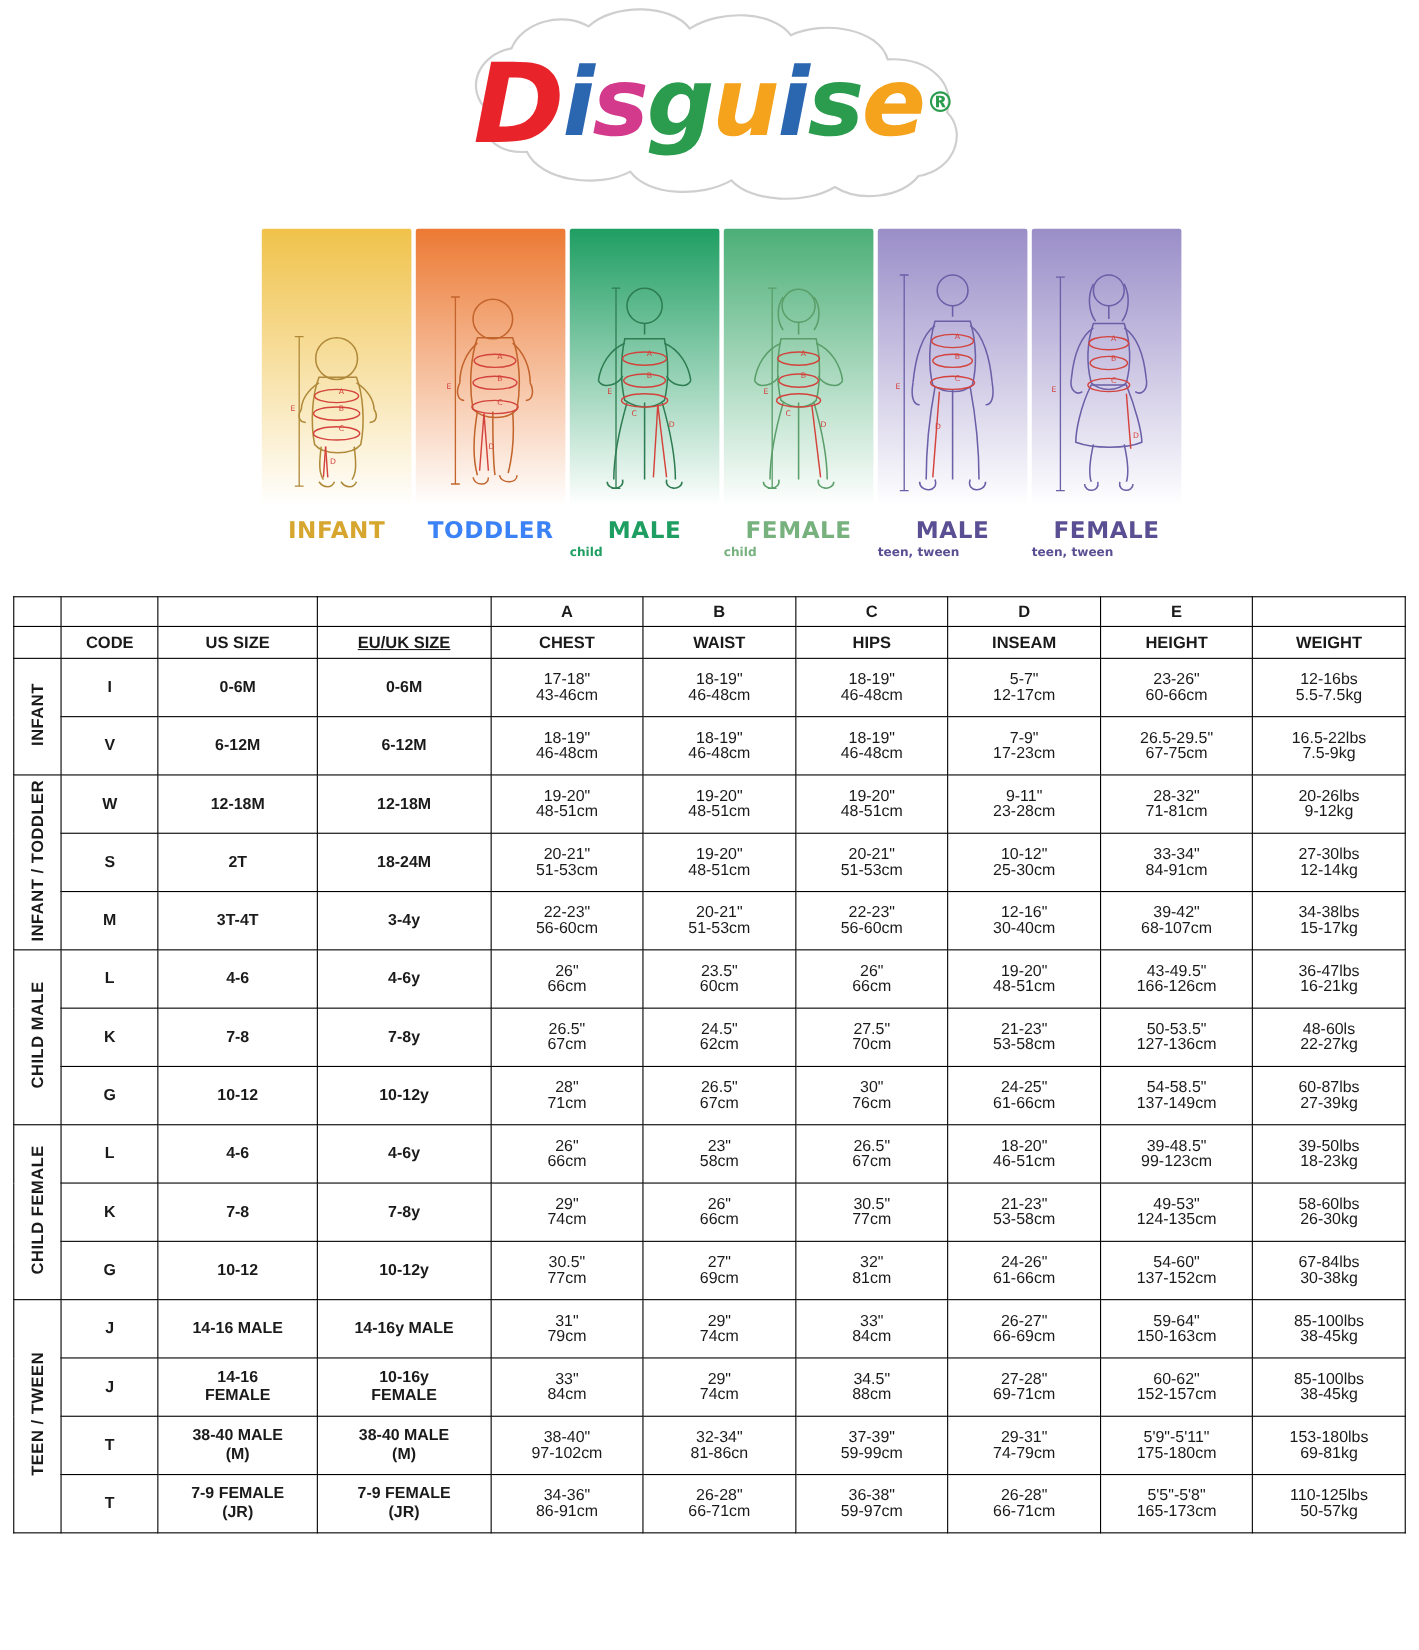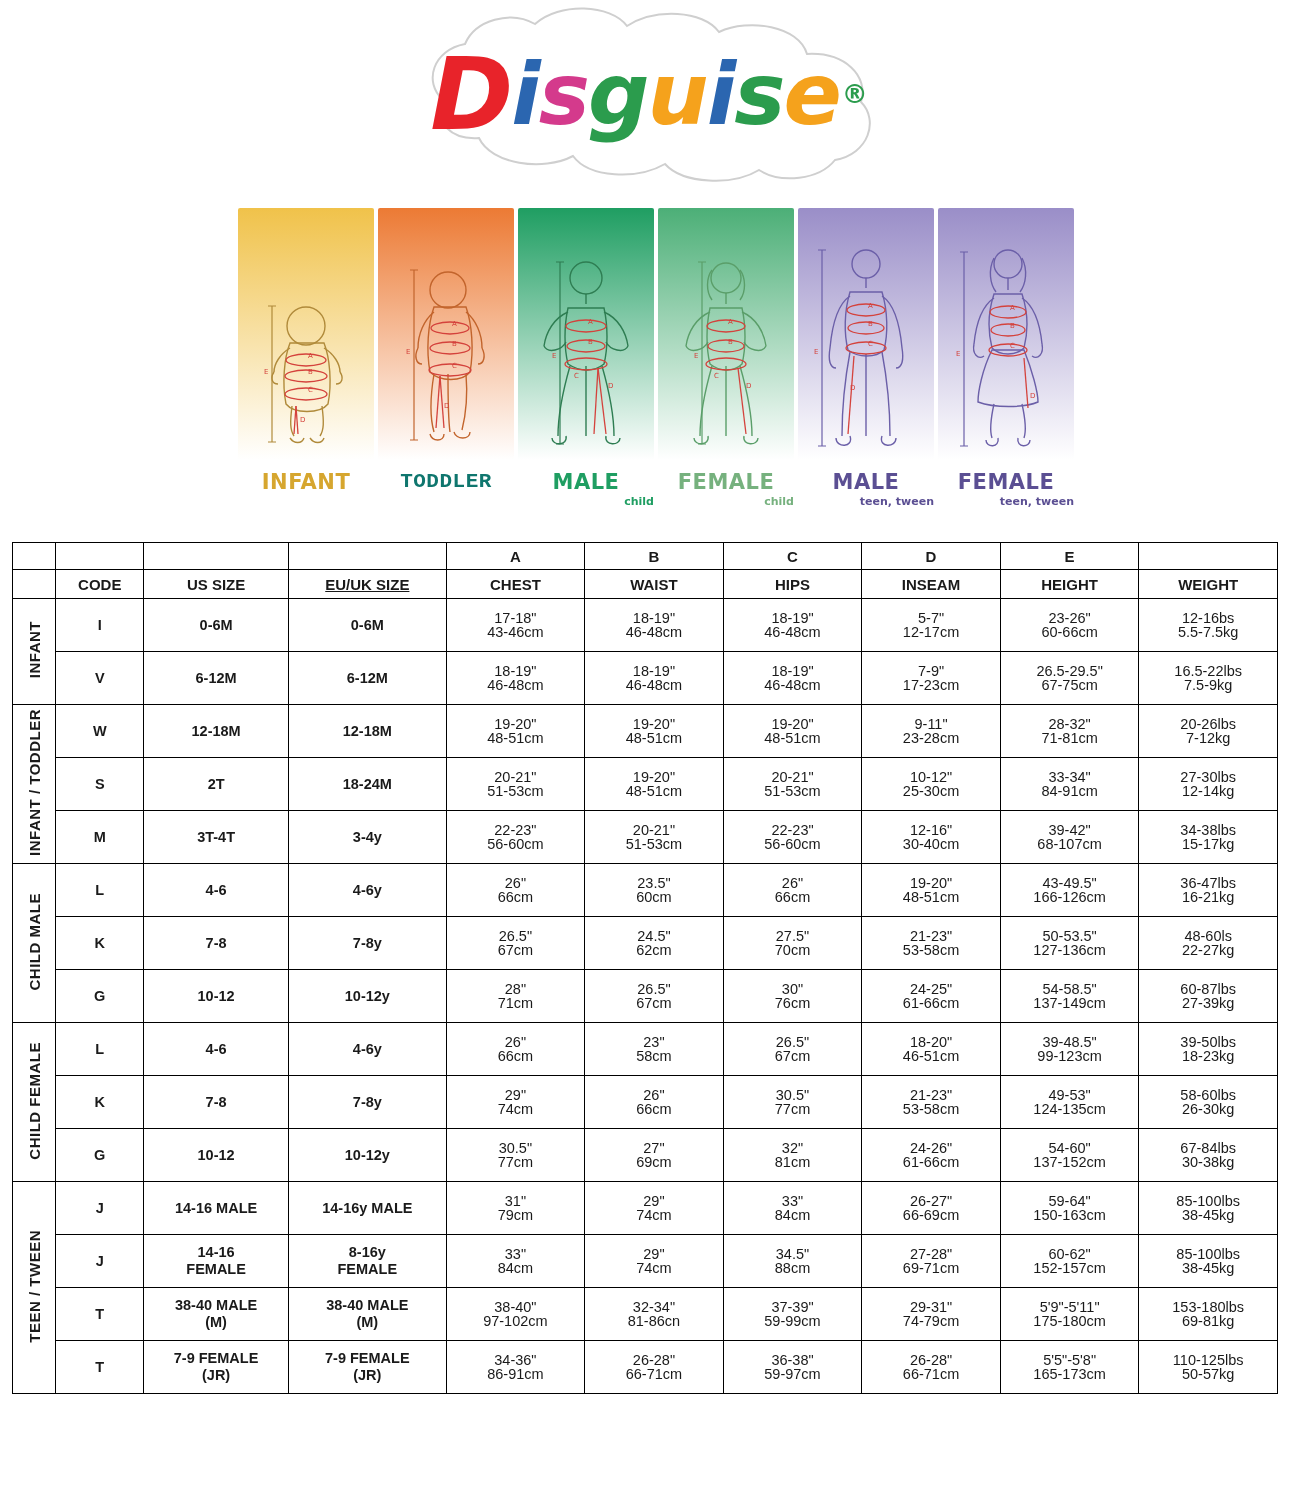--- a/index.html
+++ b/index.html
@@ -91,28 +91,28 @@
 
   .fig-label {
     text-align: center;
     margin-top: 10px;
     font-family: "DejaVu Sans", sans-serif;
     font-weight: bold;
     font-size: 21px;
     letter-spacing: 0.5px;
   }
   .fig-sub {
-    text-align: right;
+    text-align: left;
     font-family: "DejaVu Sans", sans-serif;
     font-weight: bold;
     font-size: 11px;
     margin-top: 1px;
   }
   .c-infant { color: #d6a62f; }
-  .c-toddler { color: #0f766e; font-family: Liberation Mono, monospace; }
+  .c-toddler { color: #3b82f6; }
   .c-male { color: #1f9e62; }
   .c-female { color: #76b17e; }
   .c-teenm { color: #5b4f93; }
   .c-teenf { color: #5b4f93; }
 
   
   table.size-chart {
     position: absolute;
     left: 12px;
     top: 542px;
@@ -534,21 +534,21 @@
         <td class="cell-2 val">
           <span class="l1">9-11"</span>
           <span class="l2">23-28cm</span>
         </td>
         <td class="cell-2 val">
           <span class="l1">28-32"</span>
           <span class="l2">71-81cm</span>
         </td>
         <td class="cell-2 val">
           <span class="l1">20-26lbs</span>
-          <span class="l2">7-12kg</span>
+          <span class="l2">9-12kg</span>
         </td>
       </tr>
       <tr class="data-row">
         <td class="col-code bold">S</td>
         <td class="bold two-line">2T</td>
         <td class="bold two-line">18-24M</td>
         <td class="cell-2 val">
           <span class="l1">20-21"</span>
           <span class="l2">51-53cm</span>
         </td>
@@ -808,21 +808,21 @@
           <span class="l2">38-45kg</span>
         </td>
       </tr>
       <tr class="data-row">
         <td class="col-code bold">J</td>
         <td class="bold two-line">
           <div>14-16</div>
           <div>FEMALE</div>
         </td>
         <td class="bold two-line">
-          <div>8-16y</div>
+          <div>10-16y</div>
           <div>FEMALE</div>
         </td>
         <td class="cell-2 val">
           <span class="l1">33"</span>
           <span class="l2">84cm</span>
         </td>
         <td class="cell-2 val">
           <span class="l1">29"</span>
           <span class="l2">74cm</span>
         </td>

